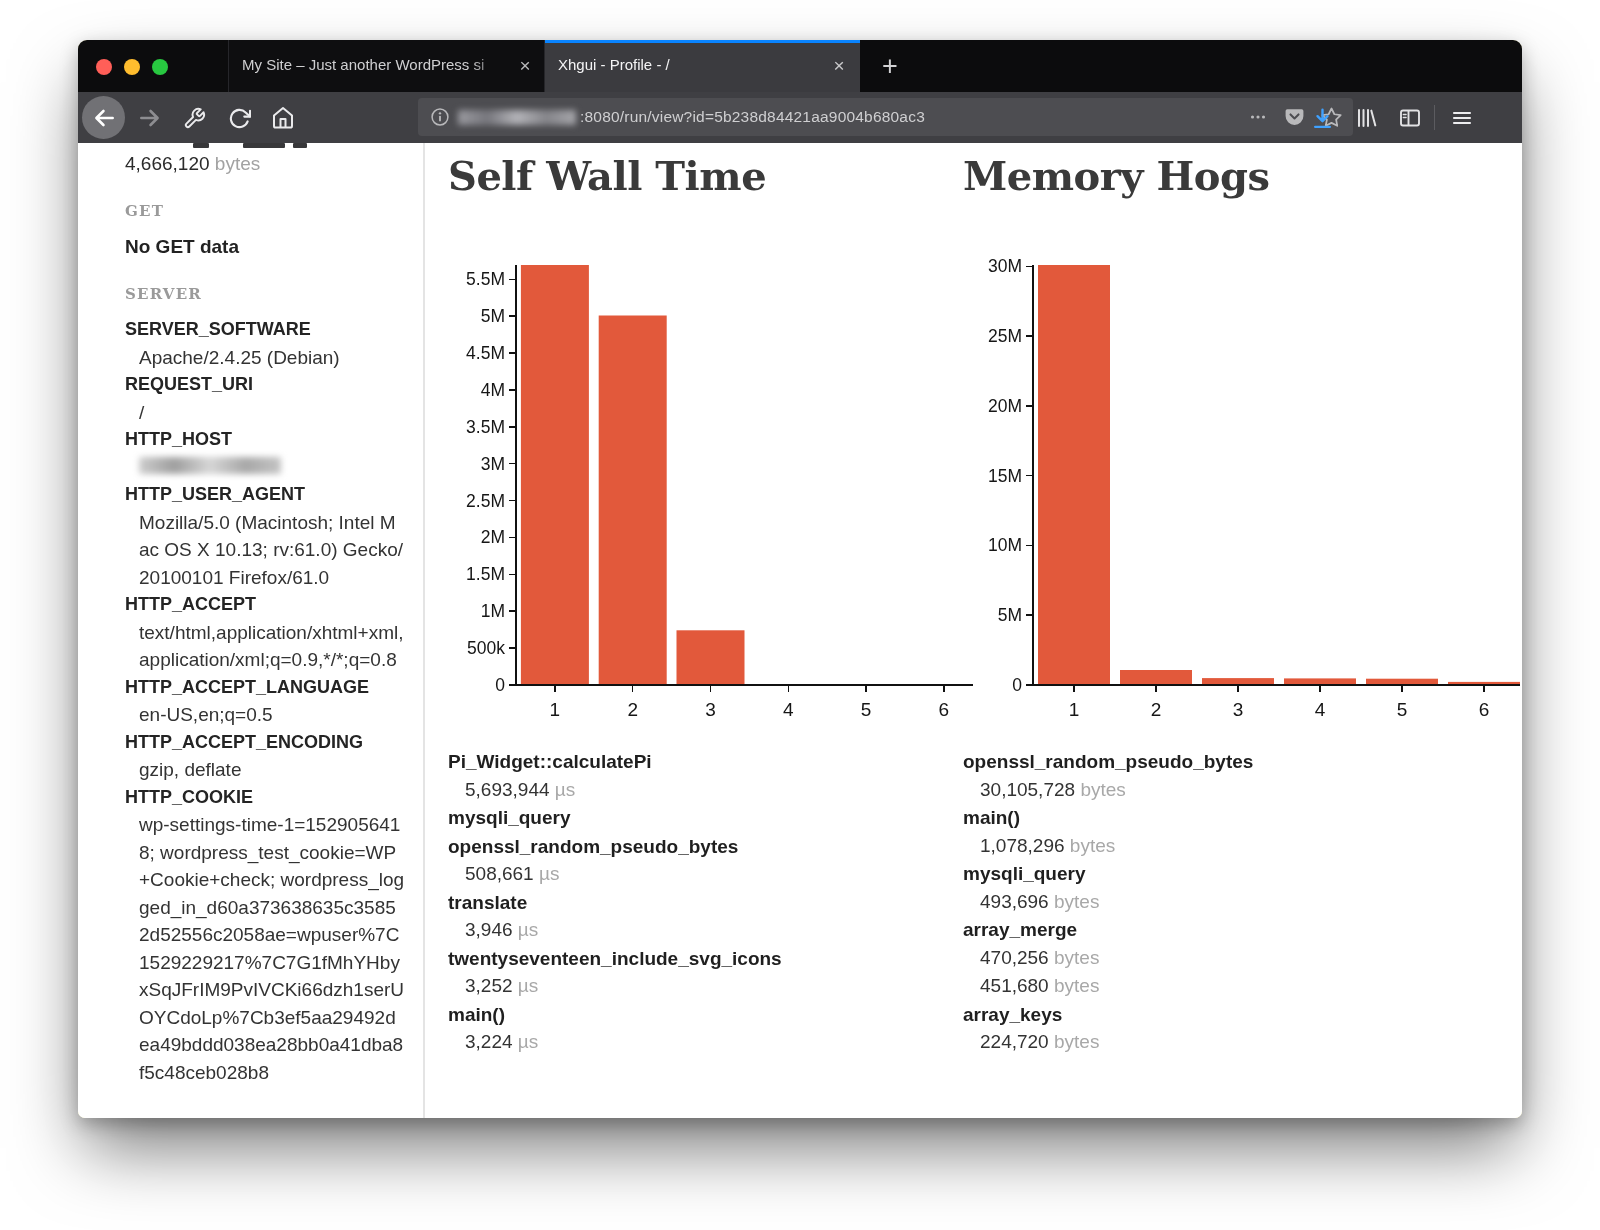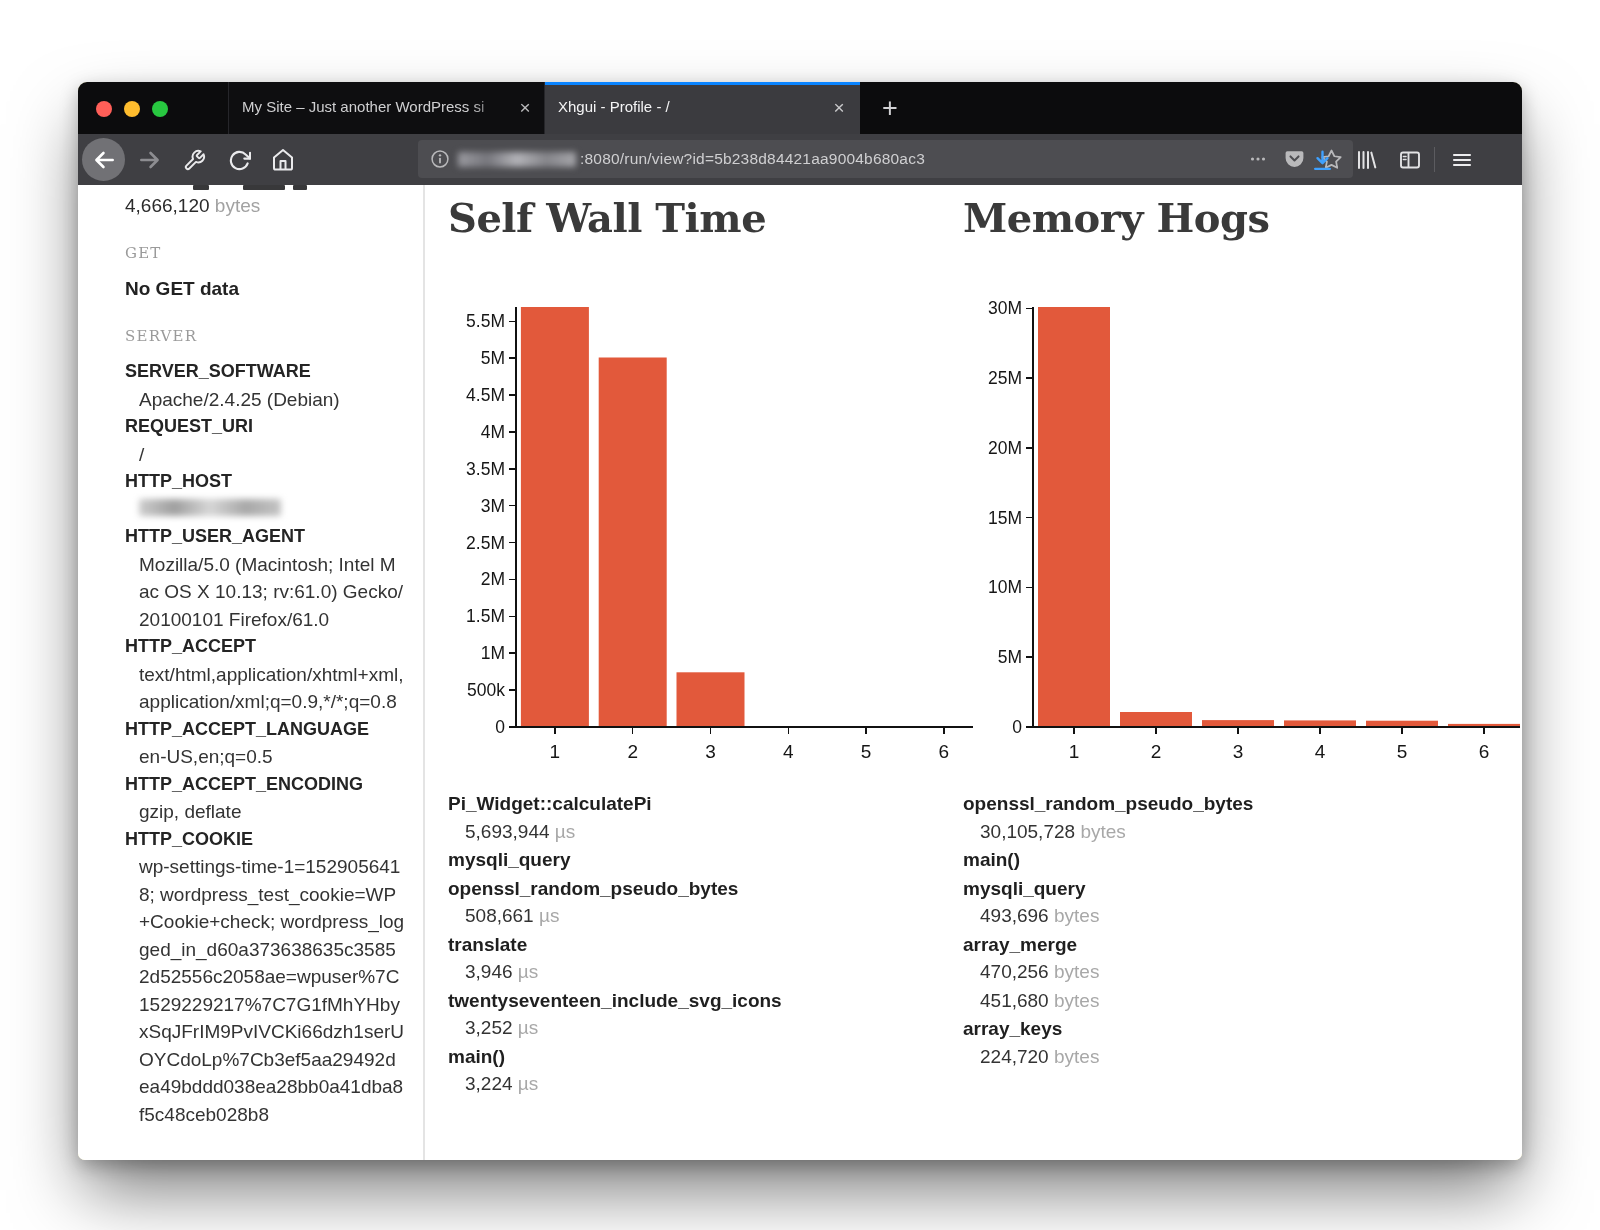--- a/index.html
+++ b/index.html
@@ -1,21 +1,21 @@
 <!DOCTYPE html>
 <html><head>
 <meta charset="utf-8">
 <style>
   html,body{margin:0;padding:0;background:#fff;}
   .stage{position:relative;width:1600px;height:1230px;background:#ffffff;overflow:hidden;
          font-family:"Liberation Sans",sans-serif;}
   
   .window{position:absolute;left:78px;top:40px;width:1444px;height:1078px;background:#fef9c3;
           border-radius:9px 9px 7px 7px;overflow:hidden;
-          box-shadow:0 36px 70px -6px rgba(0,0,0,.52), 0 6px 18px rgba(0,0,0,.25);margin-top:42px;}
+          box-shadow:0 36px 70px -6px rgba(0,0,0,.52), 0 6px 18px rgba(0,0,0,.25);}
   
   .tabbar{position:absolute;left:0;top:0;right:0;height:52px;background:#0c0c0d;}
   .lights{position:absolute;left:18px;top:19px;display:flex;gap:12px;}
   .light{width:16px;height:16px;border-radius:50%;}
   .tab{position:absolute;top:0;height:52px;box-sizing:border-box;}
   .tab-title{position:absolute;left:13px;top:16px;font-size:15px;white-space:nowrap;overflow:hidden;}
   .tab-close{position:absolute;top:13px;width:26px;height:26px;line-height:25px;text-align:center;
              font-size:19px;color:#b9b9bb;border-radius:4px;cursor:default;}
   .tab1{left:150px;width:317px;background:#0e0e10;border-left:1px solid #26262a;border-right:1px solid #26262a;}
   .tab1 .tab-title{color:#cfcfd1;width:258px;}
@@ -47,21 +47,21 @@
   .urlicons{position:absolute;right:10px;top:3px;display:flex;gap:14px;align-items:center;height:32px;}
   .sep{position:absolute;left:1356px;top:13px;width:1px;height:25px;background:#5c5c60;}
   
   .content{position:absolute;left:0;top:103px;right:0;bottom:0;background:#fff;overflow:hidden;}
   .sidebar{position:absolute;left:0;top:0;bottom:0;width:347px;border-right:2px solid #e4e4e4;
            box-sizing:border-box;padding:0 18px 0 47px;overflow:hidden;color:#2b2b2b;}
   .frags{position:relative;height:6px;}
   .frag{position:absolute;top:0;height:5px;background:#38383a;border-radius:1px;}
   .metric{margin-top:4px;font-size:19px;}
   .unit{color:#a2a2a2;}
-  .sechead{margin-top:27px;font-family:"DejaVu Serif",serif;font-weight:normal;font-size:15px;
+  .sechead{margin-top:27px;font-family:"DejaVu Serif",serif;font-weight:bold;font-size:15px;
            color:#9a9a9a;letter-spacing:1.2px;}
   .getmsg{margin-top:16px;font-size:19px;font-weight:bold;color:#222;}
   dl{margin:13px 0 0 0;}
   dt{font-size:18px;font-weight:bold;line-height:27.5px;color:#242424;}
   dd{margin:0 0 0 14px;font-size:19px;line-height:27.5px;color:#333;word-break:break-all;}
   .main{position:absolute;left:349px;top:0;right:0;bottom:0;overflow:hidden;}
   .h2{position:absolute;top:9px;font-family:"DejaVu Serif",serif;font-weight:bold;font-size:40px;
       color:#3a3a3a;letter-spacing:-.5px;}
   .h2.wall{left:21px;}
   .h2.mem{left:536px;}
@@ -324,20 +324,21 @@
               <div class="fn-value"><span>3,224</span> <span class="fn-unit">µs</span></div>
             </li>
           </ul>
         <ul class="fnlist l2" id="mem-list">
             <li>
               <div class="fn-name">openssl_random_pseudo_bytes</div>
               <div class="fn-value"><span>30,105,728</span> <span class="fn-unit">bytes</span></div>
             </li>
             <li>
               <div class="fn-name">main()</div>
+              <div class="fn-value"><span>1,078,296</span> <span class="fn-unit">bytes</span></div>
             </li>
             <li>
               <div class="fn-name">mysqli_query</div>
               <div class="fn-value"><span>493,696</span> <span class="fn-unit">bytes</span></div>
             </li>
             <li>
               <div class="fn-name">array_merge</div>
               <div class="fn-value"><span>470,256</span> <span class="fn-unit">bytes</span></div>
             </li>
             <li>

